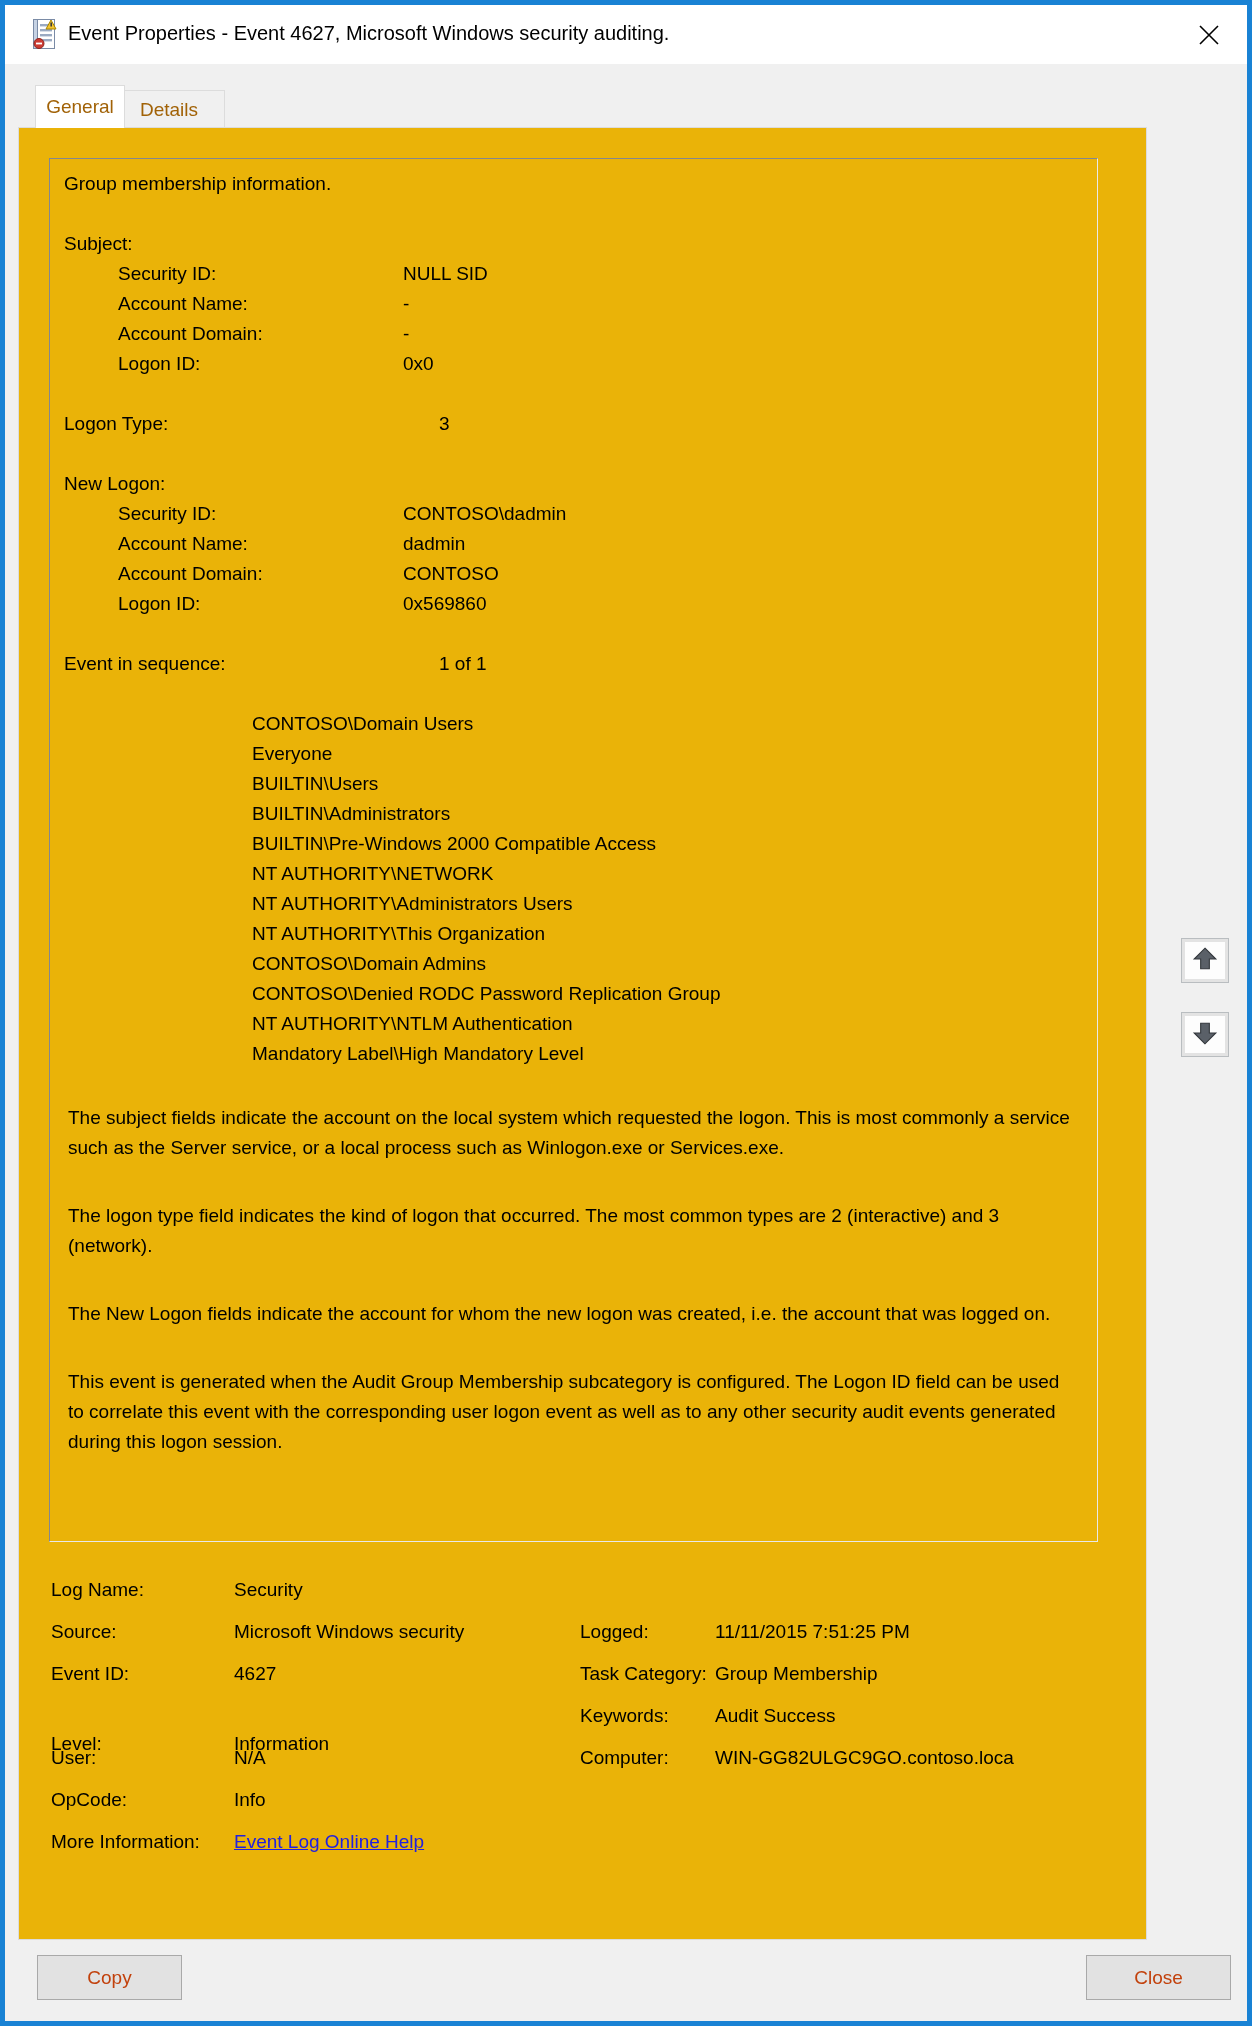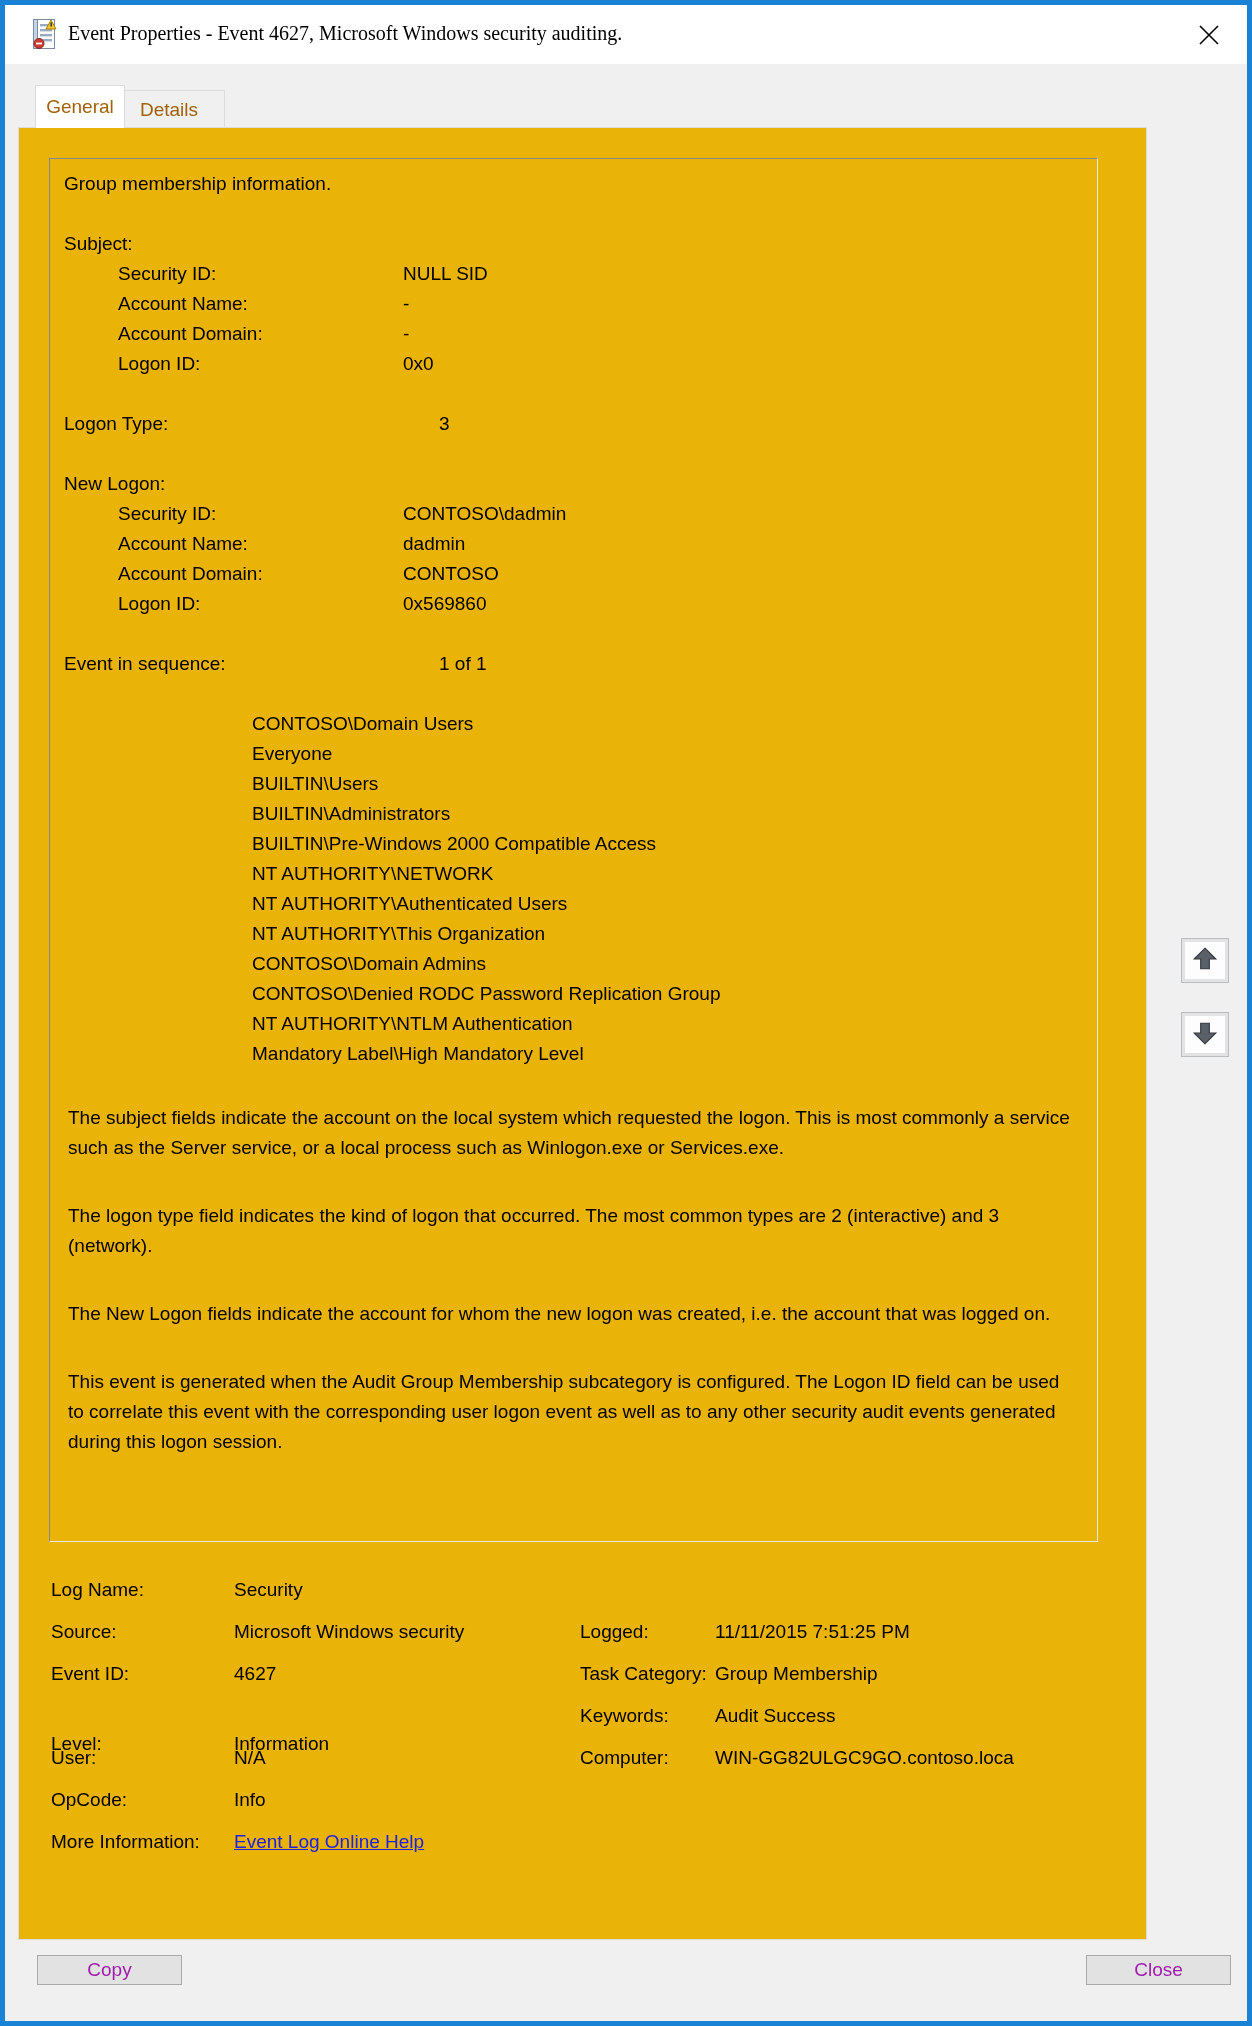--- a/index.html
+++ b/index.html
@@ -11,21 +11,21 @@
   .window{
     position:absolute;inset:0;box-sizing:border-box;
     border:5px solid #1982D4;background:#F0F0F0;
   }
   
   .titlebar{
     position:absolute;left:0;top:0;right:0;height:59px;background:#FFFFFF;
   }
   .app-icon{position:absolute;left:25px;top:13px;width:28px;height:32px;}
   .title-text{
-    position:absolute;left:63px;top:17px;font-size:20px;color:#000;white-space:nowrap;font-family:Liberation Serif, serif;
+    position:absolute;left:63px;top:17px;font-size:20px;color:#000;white-space:nowrap;
   }
   .close-btn{
     position:absolute;right:14px;top:6px;width:48px;height:48px;
     display:flex;align-items:center;justify-content:center;cursor:pointer;
   }
   
   .tab{
     position:absolute;box-sizing:border-box;font-size:19px;color:#a16207;
     display:flex;align-items:center;justify-content:center;
   }
@@ -67,24 +67,24 @@
   .nav-btn{
     position:absolute;left:1176px;width:48px;height:45px;box-sizing:border-box;
     background:#FDFDFD;border:1px solid #B9BDC0;
     box-shadow:inset 0 0 0 3px #E3E3E3;
     display:flex;align-items:center;justify-content:center;cursor:pointer;
   }
   .nav-up{top:933px;}
   .nav-down{top:1007px;}
   
   .push-btn{
-    position:absolute;top:1950px;width:145px;height:30px;box-sizing:border-box;
+    position:absolute;top:1950px;width:145px;height:45px;box-sizing:border-box;
     background:#E2E2E2;border:1px solid #A9A9A9;
     display:flex;align-items:center;justify-content:center;
-    font-size:19px;color:#a21caf;cursor:pointer;
+    font-size:19px;color:#c2410c;cursor:pointer;
   }
   .btn-copy{left:32px;}
   .btn-close{left:1081px;}
 </style>
 </head>
 <body>
 
 <div class="window">
 
   <div class="titlebar">
@@ -142,21 +142,21 @@
 
       <div class="t-line"><span class="f-lbl0">Event in sequence:</span><span>1 of 1</span></div>
       <div class="t-blank"></div>
 
       <div class="t-line g-item">CONTOSO\Domain Users</div>
       <div class="t-line g-item">Everyone</div>
       <div class="t-line g-item">BUILTIN\Users</div>
       <div class="t-line g-item">BUILTIN\Administrators</div>
       <div class="t-line g-item">BUILTIN\Pre-Windows 2000 Compatible Access</div>
       <div class="t-line g-item">NT AUTHORITY\NETWORK</div>
-      <div class="t-line g-item">NT AUTHORITY\Authenticated Users</div>
+      <div class="t-line g-item">NT AUTHORITY\Administrators Users</div>
       <div class="t-line g-item">NT AUTHORITY\This Organization</div>
       <div class="t-line g-item">CONTOSO\Domain Admins</div>
       <div class="t-line g-item">CONTOSO\Denied RODC Password Replication Group</div>
       <div class="t-line g-item">NT AUTHORITY\NTLM Authentication</div>
       <div class="t-line g-item">Mandatory Label\High Mandatory Level</div>
       <div class="t-blank"></div>
 
       <p class="t-para">The subject fields indicate the account on the local system which requested the logon. This is most commonly a service such as the Server service, or a local process such as Winlogon.exe or Services.exe.</p>
       <div class="t-blank"></div>
       <p class="t-para">The logon type field indicates the kind of logon that occurred. The most common types are 2 (interactive) and 3 (network).</p>

